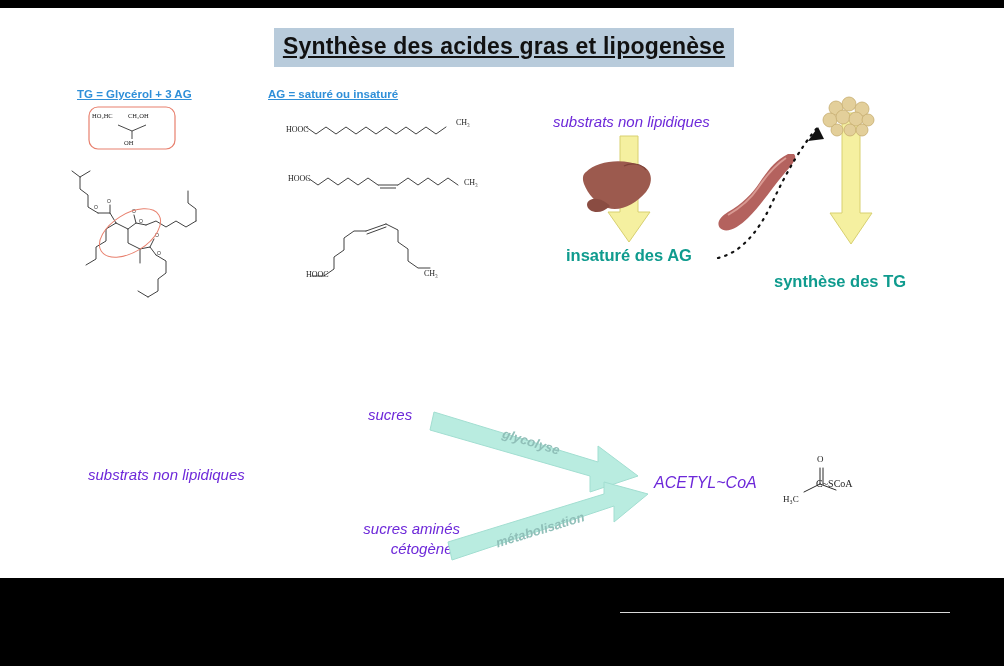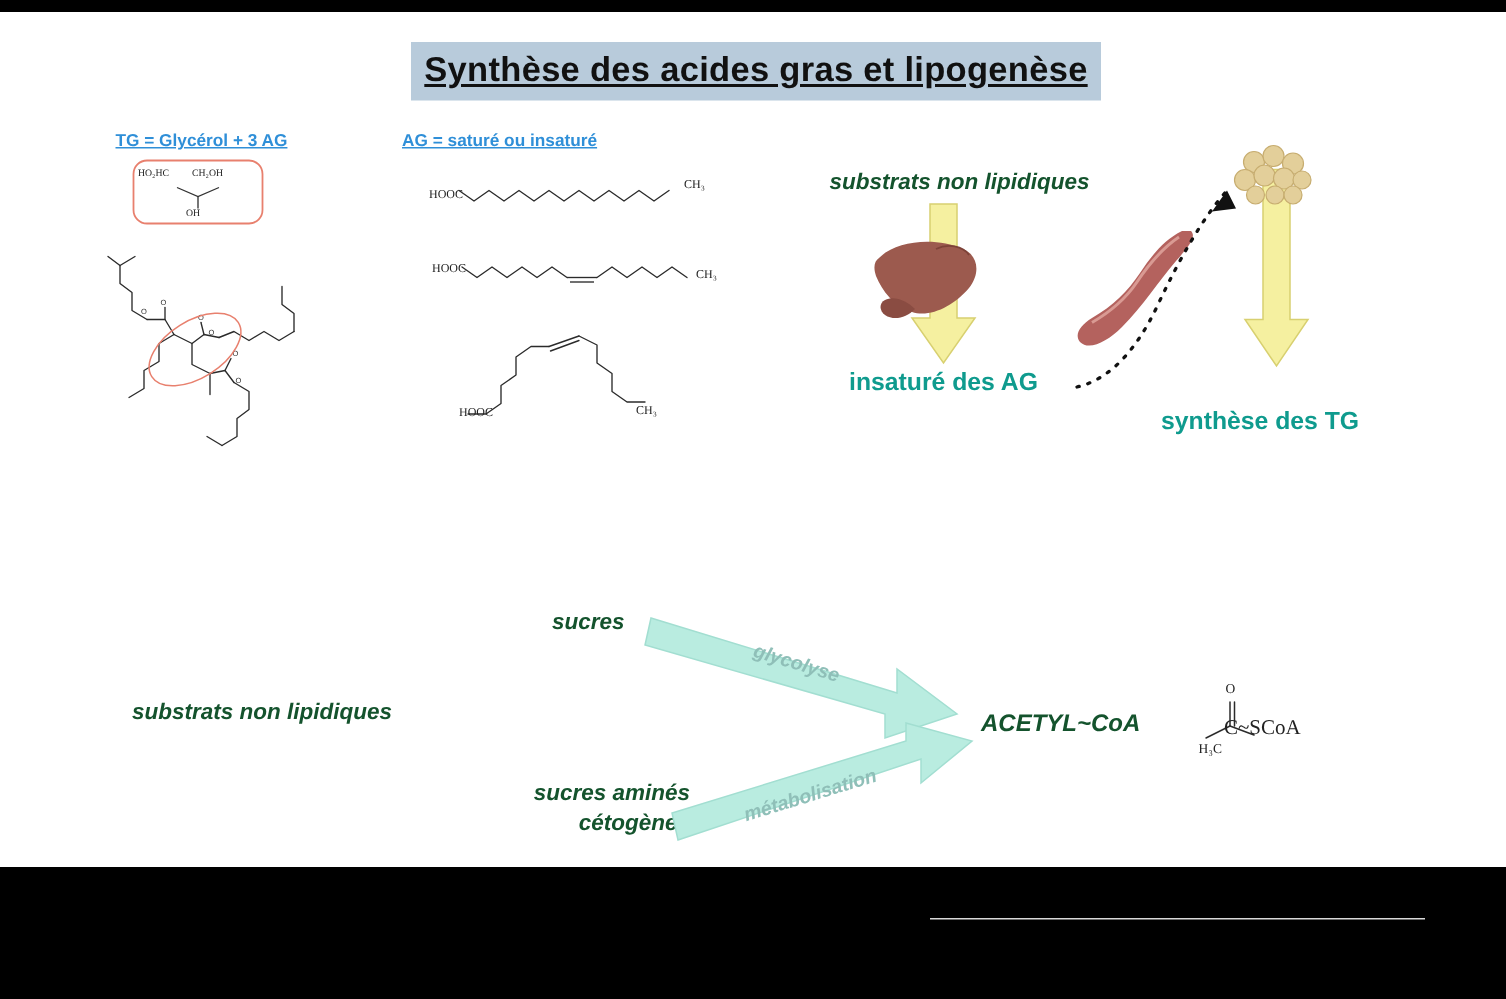--- a/index.html
+++ b/index.html
@@ -50,22 +50,22 @@
   .chem {
     font-size: 8px;
     color: #222;
     font-family: Liberation Serif, serif;
   }
   .chem-sm { font-size: 6.5px; }
 
   
   .ital {
     font-style: italic;
-    font-weight: bold;
-    color: #14532d;
+    font-weight: normal;
+    color: #6d28d9;
     font-size: 15px;
   }
   .teal {
     color: #0f9b8e;
     font-weight: bold;
     font-size: 16.5px;
   }
   .arrow-label {
     color: #8fbfb8;
     font-weight: bold;
@@ -249,18 +249,18 @@
     <svg width="100" height="60" viewBox="0 0 100 60">
       <g fill="none" stroke="#2b2b2b" stroke-width="1" stroke-linecap="round">
         <path d="M24 40 L40 32"></path>
         <path d="M40 32 L40 16"></path>
         <path d="M43 32 L43 16"></path>
         <path d="M40 32 L56 38"></path>
       </g>
     </svg>
   </div>
   <div class="abs chem" style="left:817px; top:446px; font-size:9px;">O</div>
-  <div class="abs chem" style="left:816px; top:470px; font-size:14px;">C~SCoA</div>
-  <div class="abs chem" style="left:783px; top:486px; font-size:9px;margin-left:16px;">H₃C</div>
+  <div class="abs chem" style="left:816px; top:470px; font-size:10px;">C~SCoA</div>
+  <div class="abs chem" style="left:783px; top:486px; font-size:9px;">H₃C</div>
 
   <div class="abs" style="left:620px; top:604px; width:330px; height:1px; background:#d9d9d9;"></div>
 
 </div>
 
 </body></html>

